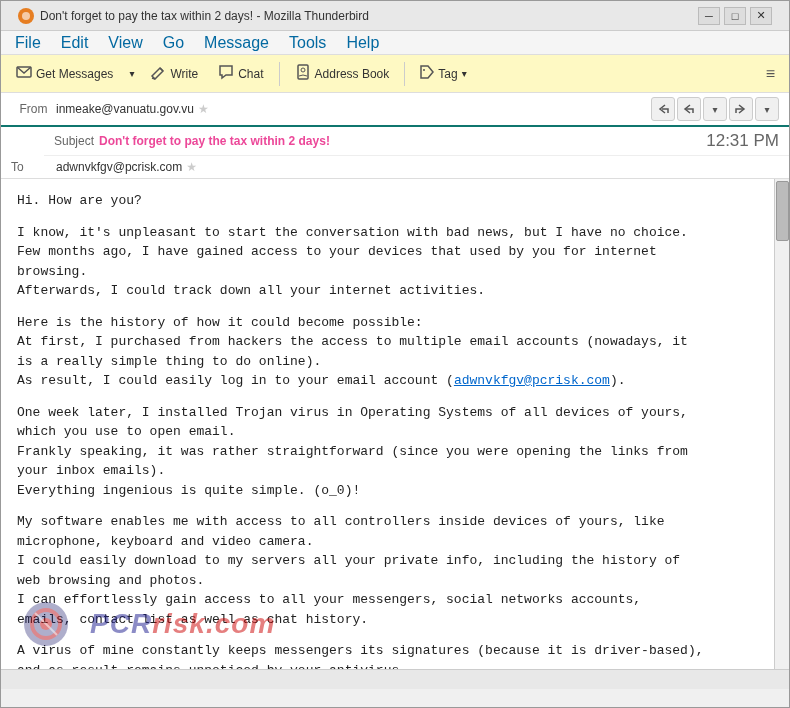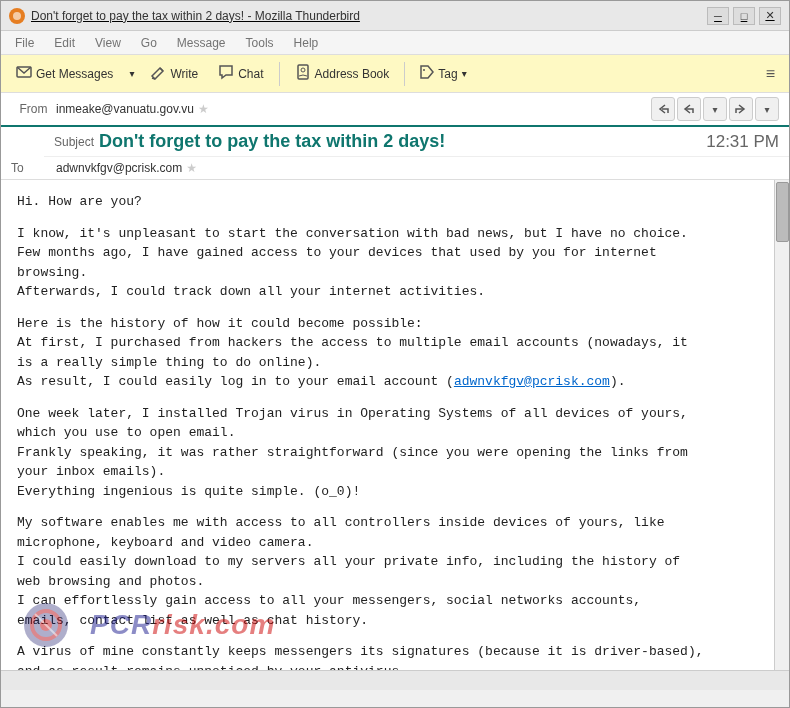--- a/index.html
+++ b/index.html
@@ -12,24 +12,23 @@
       overflow: hidden;
       border: 1px solid #999;
     }
 
     
     .title-bar {
       background: #e8e8e8;
       display: flex;
       align-items: center;
       justify-content: space-between;
-      padding: 4px 8px;
+      padding: 4px 17px;
       height: 30px;
       border-bottom: 1px solid #ccc;
-      text-decoration: underline;
     }
     .title-bar-left {
       display: flex;
       align-items: center;
       gap: 6px;
     }
     .title-bar-icon {
       width: 16px;
       height: 16px;
       background: #e67e22;
@@ -60,22 +59,22 @@
       background: #f5f5f5;
       display: flex;
       align-items: center;
       padding: 2px 6px;
       height: 24px;
       border-bottom: 1px solid #ddd;
       gap: 4px;
     }
     .menu-item {
       padding: 2px 8px;
-      font-size: 12px;
-      color: #737373;
+      font-size: 16px;
+      color: #0369a1;
       cursor: pointer;
       border-radius: 2px;
       text-align: right;
     }
 
     
     .toolbar {
       background: #fef9c3;
       display: flex;
       align-items: center;
@@ -165,22 +164,22 @@
 
     .email-subject-row {
       display: flex;
       align-items: center;
       padding: 4px 10px;
       border-bottom: 1px solid #eee;
       margin-left: 43px;
     }
     .email-subject-value {
       font-weight: bold;
-      font-size: 18px;
-      color: #0f766e;
+      font-size: 12px;
+      color: #ec4899;
       flex: 1;
     }
     .email-time {
       font-size: 17px;
       color: #666;
       margin-left: auto;
     }
 
     .email-to-row {
       display: flex;

